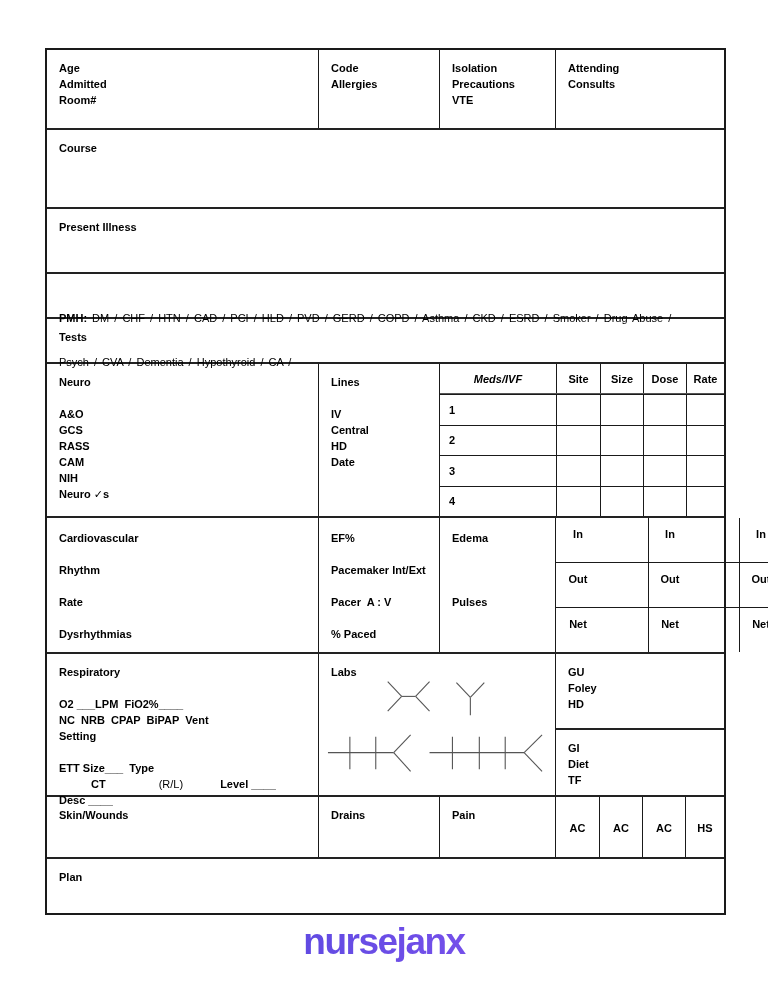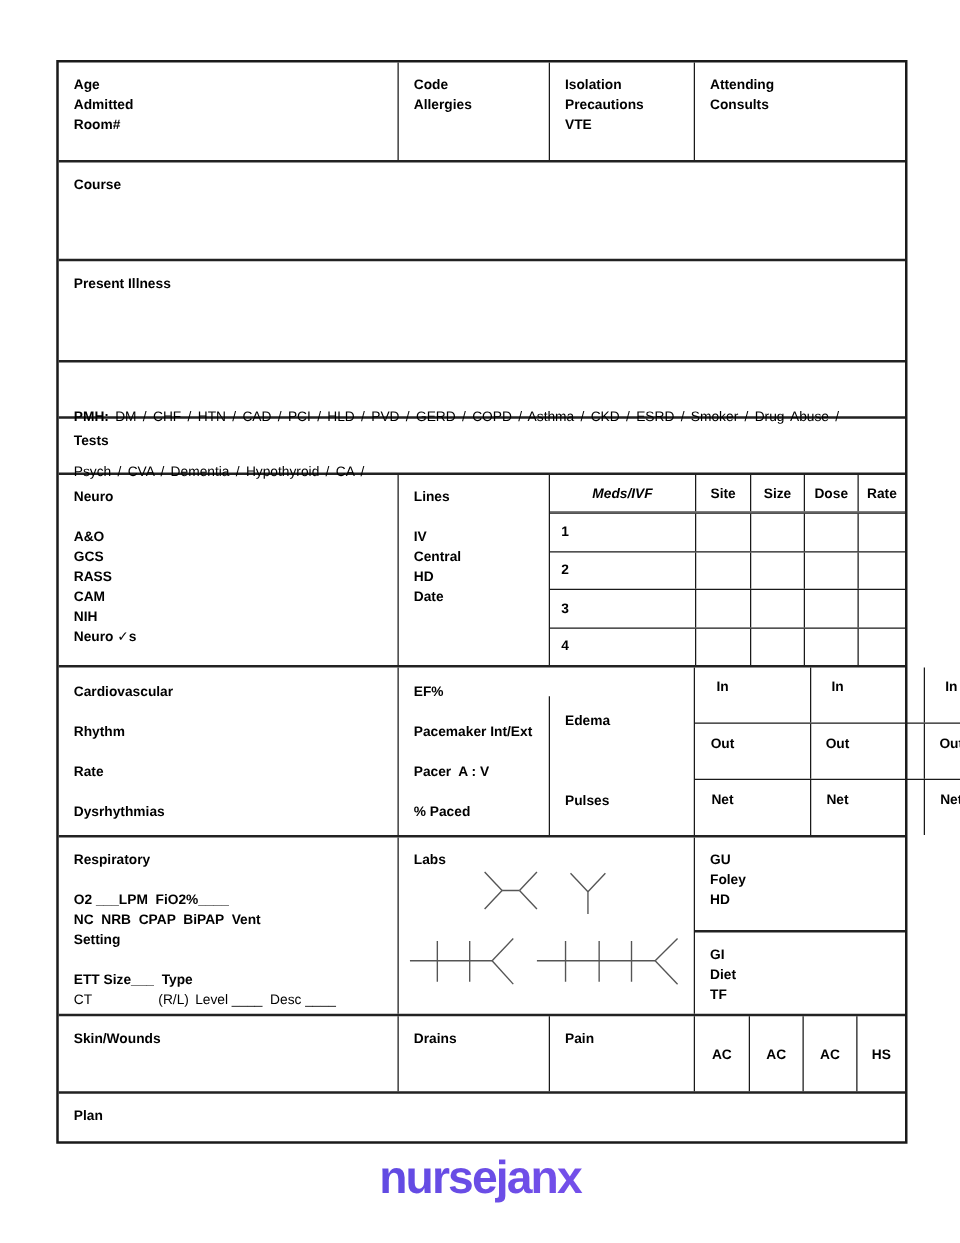--- a/index.html
+++ b/index.html
@@ -8,28 +8,28 @@
     width:768px; height:994px; position:relative;
     font-family:"Liberation Sans","DejaVu Sans",sans-serif;
     color:#000; font-size:11px;
   }
   .sheet {
     position:absolute; left:45px; top:48px; width:681px; height:867px;
     border:2px solid #1a1a1a; display:flex; flex-direction:column; background:#fff;
   }
   .row { display:flex; border-top:2px solid #222; flex-shrink:0; }
   .row:first-child { border-top:none; }
-  .r1{height:78px}.r2{height:79px}.r3{height:81px}.r4{height:45px}.r5{height:45px}
+  .r1{height:78px}.r2{height:79px}.r3{height:65px}.r4{height:45px}.r5{height:45px}
   .r6{height:154px}.r7{height:136px}.r8{height:143px}.r9{height:62px}.r10{flex:1}
   .cell { border-left:1.5px solid #1a1a1a; flex-shrink:0; position:relative; }
   .cell:first-child { border-left:none; }
   .w271{width:271px}.w121{width:121px}.w116{width:116px}
   .w44{width:44px}.w43{width:43px}.wfill{flex:1}
   .pad { padding:10px 12px 0 12px; }
-  .b { font-weight:normal; }
+  .b { font-weight:bold;margin-left:32px; }
   .ln { line-height:16px; font-weight:bold; white-space:pre-wrap; }
   .rg { font-weight:normal;padding-left:48px; }
   .sp16 { height:16px; }
   .ln32 { line-height:32px; font-weight:bold; white-space:pre-wrap; }
   .pmh-line { line-height:16px; font-weight:normal; word-spacing:2px; white-space:pre-wrap;margin-top:28px; }
   .pmh-label { font-weight:bold; margin-right:5px; }
   .ct-seg { margin-right:5px; white-space:pre-wrap; }
   
   .subcol { display:flex; flex-direction:column; }
   .mrow { display:flex; flex:1; border-top:1.5px solid #1a1a1a; }
@@ -176,21 +176,21 @@
       <div class="ln32">Rhythm</div>
       <div class="ln32">Rate</div>
       <div class="ln32">Dysrhythmias</div>
     </div>
     <div class="cell w121" style="padding:4px 12px 0 12px;">
       <div class="ln32">EF%</div>
       <div class="ln32">Pacemaker Int/Ext</div>
       <div class="ln32">Pacer  A : V</div>
       <div class="ln32">% Paced</div>
     </div>
-    <div class="cell w116" style="padding:4px 12px 0 12px;margin-top:23px;">
+    <div class="cell w116" style="padding:4px 12px 0 12px;">
       <div class="ln32">Edema</div>
       <div class="ln32" style="height:32px;"></div>
       <div class="ln32">Pulses</div>
     </div>
     <div class="cell wfill subcol">
       <div class="iorow">
         <div class="iocell w44">In</div>
         <div class="iocell w43">In</div>
         <div class="iocell w43">In</div>
         <div class="iocell wfill">In</div>

